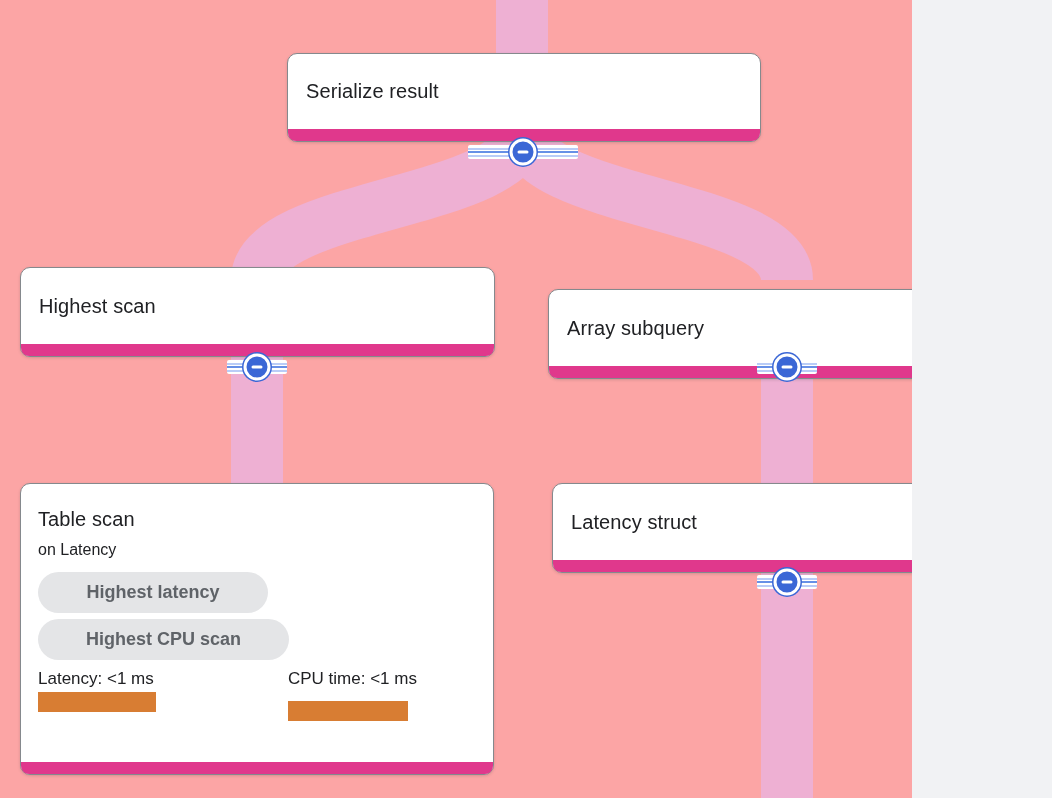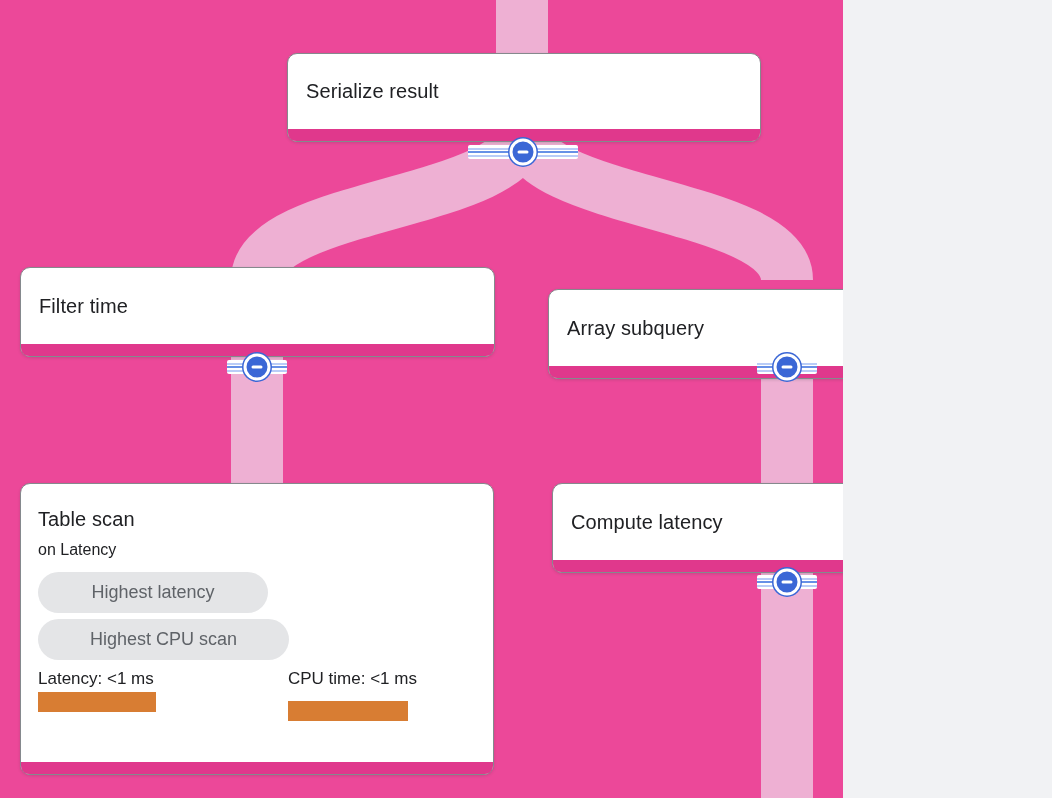--- a/index.html
+++ b/index.html
@@ -1,17 +1,17 @@
 <!DOCTYPE html>
 <html><head>
 <meta charset="utf-8">
 <style>
   html,body{margin:0;padding:0;}
   body{background:#f1f2f4;font-family:"Liberation Sans",sans-serif;}
-  #canvas{position:relative;width:843px;height:798px;overflow:hidden;background:#ec4899;}
+  #canvas{position:relative;width:912px;height:798px;overflow:hidden;background:#fca5a5;}
 
   
   #links{position:absolute;left:0;top:0;z-index:0;}
   .link{fill:#eeb0d3;}
   .link-stroke{stroke:#eeb0d3;stroke-width:52;fill:none;}
 
   
   .node{position:absolute;z-index:1;background:#fff;border:1.5px solid #85898d;
         border-radius:10px;box-sizing:border-box;box-shadow:0 1px 3px rgba(60,64,67,.20);}
   .node-bar{position:absolute;left:0;right:0;bottom:0;height:12px;background:#e0388c;
@@ -19,21 +19,21 @@
   .node-body{display:flex;align-items:center;height:calc(100% - 12px);
              padding:0 18px;box-sizing:border-box;}
   .node-title{font-size:20px;font-weight:500;color:#202124;letter-spacing:.1px;}
 
   
   .table-body{padding:24px 17px 0;height:calc(100% - 12px);box-sizing:border-box;}
   .node-subtitle{margin-top:10px;font-size:16px;color:#202124;}
   .badges{margin-top:13px;display:flex;flex-direction:column;align-items:flex-start;}
   .badge{display:flex;align-items:center;justify-content:center;height:41px;
          border-radius:21px;background:#e4e5e7;color:#5f6368;font-size:18px;
-         font-weight:400;box-sizing:border-box;}
+         font-weight:700;box-sizing:border-box;}
   .badge + .badge{margin-top:6px;}
   .metrics{display:flex;margin-top:8px;gap:40px;}
   .metric-label{font-size:17px;color:#202124;line-height:21px;}
   .metric-bar{height:20px;background:#d87d33;}
 
   
   .collapse-widget{position:absolute;z-index:2;height:14px;}
   .stripes{position:absolute;left:0;right:0;top:0;bottom:0;background:#fff;
            border-radius:2px;display:flex;flex-direction:column;
            justify-content:space-between;padding:2.5px 0;box-sizing:border-box;}
@@ -61,21 +61,21 @@
 
   <div class="node" style="left:287px;top:53px;width:474px;height:89px;">
     <div class="node-body">
       <div class="node-title">Serialize result</div>
     </div>
     <div class="node-bar"></div>
   </div>
 
   <div class="node" style="left:20px;top:267px;width:475px;height:90px;">
     <div class="node-body">
-      <div class="node-title">Filter time</div>
+      <div class="node-title">Highest scan</div>
     </div>
     <div class="node-bar"></div>
   </div>
 
   <div class="node" style="left:548px;top:267px;width:474px;height:90px;margin-top:22px;">
     <div class="node-body">
       <div class="node-title">Array subquery</div>
     </div>
     <div class="node-bar"></div>
   </div>
@@ -97,21 +97,21 @@
           <div class="metric-label">CPU time: &lt;1 ms</div>
           <div class="metric-bar" style="width:120px;margin-top:12px;"></div>
         </div>
       </div>
     </div>
     <div class="node-bar"></div>
   </div>
 
   <div class="node" style="left:552px;top:483px;width:474px;height:90px;">
     <div class="node-body">
-      <div class="node-title">Compute latency</div>
+      <div class="node-title">Latency struct</div>
     </div>
     <div class="node-bar"></div>
   </div>
 
   <div class="collapse-widget" style="left:468px;top:145px;width:110px;">
     <div class="stripes">
       <i></i>
         <i class="mid"></i>
         <i></i>
     </div>

